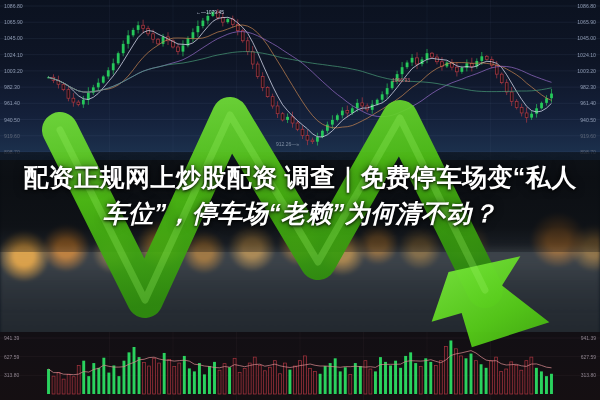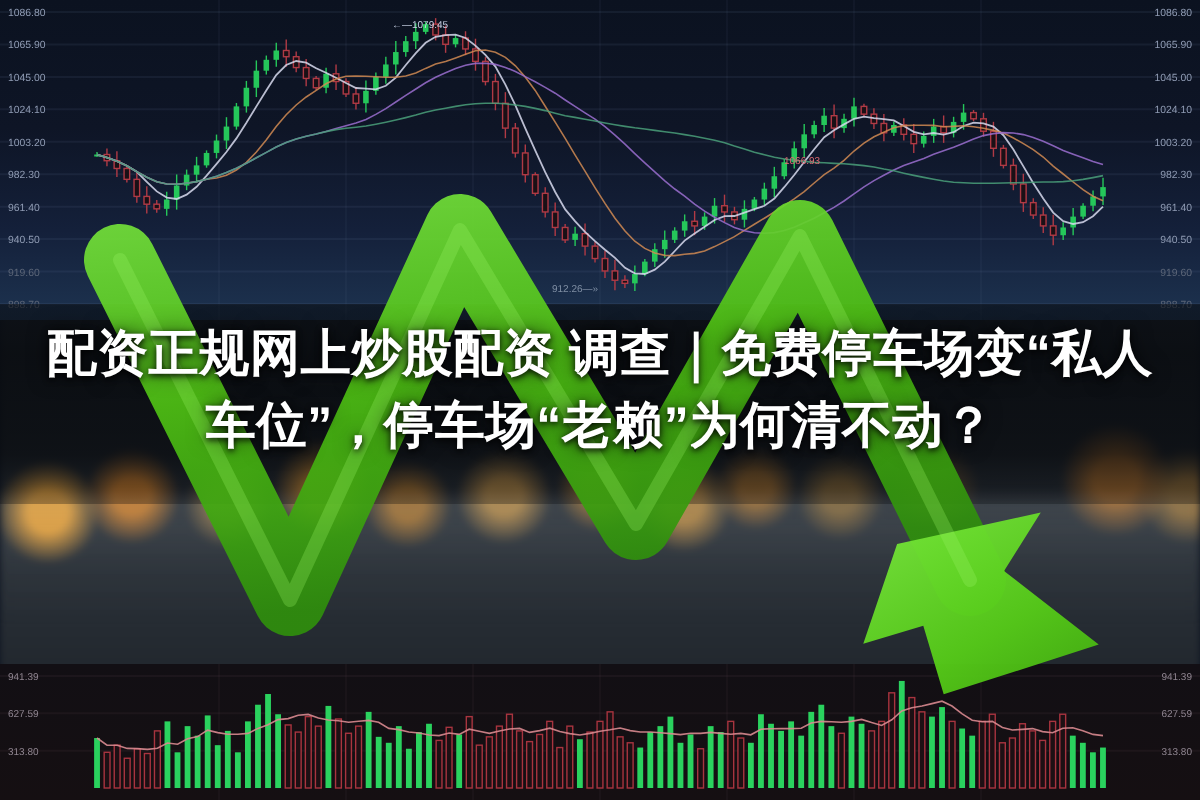--- a/index.html
+++ b/index.html
@@ -65,21 +65,21 @@
     text-align:center;
     color:#ffffff;
     font-size:25px;
     font-weight:bold;
     line-height:1.42;
     letter-spacing:.4px;
     text-shadow:0 1px 3px rgba(0,0,0,.95),0 0 10px rgba(0,0,0,.7);
     padding:0 10px;
     box-sizing:border-box;
   }
-  .headline .l2{display:block;}
+  .headline .l2{display:block;font-style:italic;}
 </style>
 </head>
 <body>
 
 <div id="stage">
 
   <div class="photo-bg"></div>
   <div class="photo-sheen"></div>
 
   <div class="chart-top">

